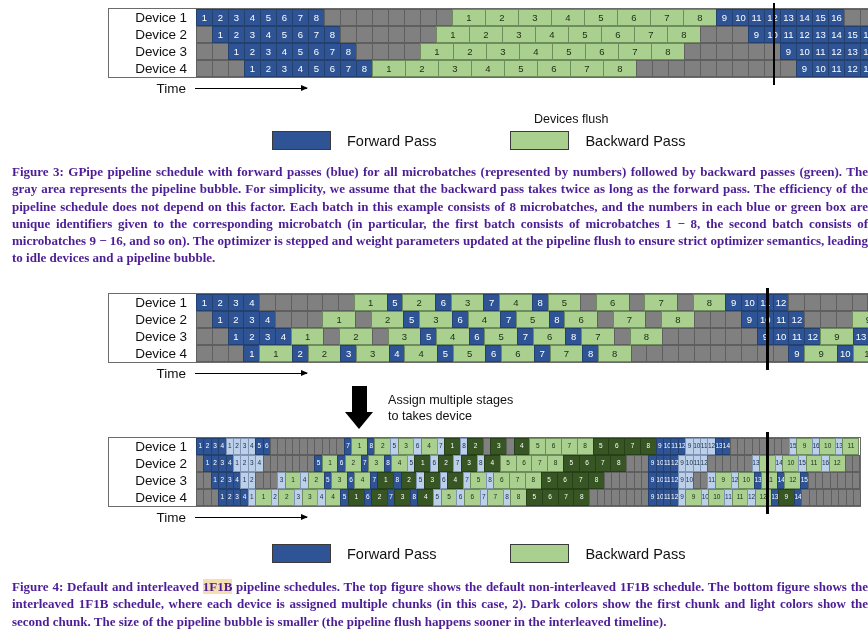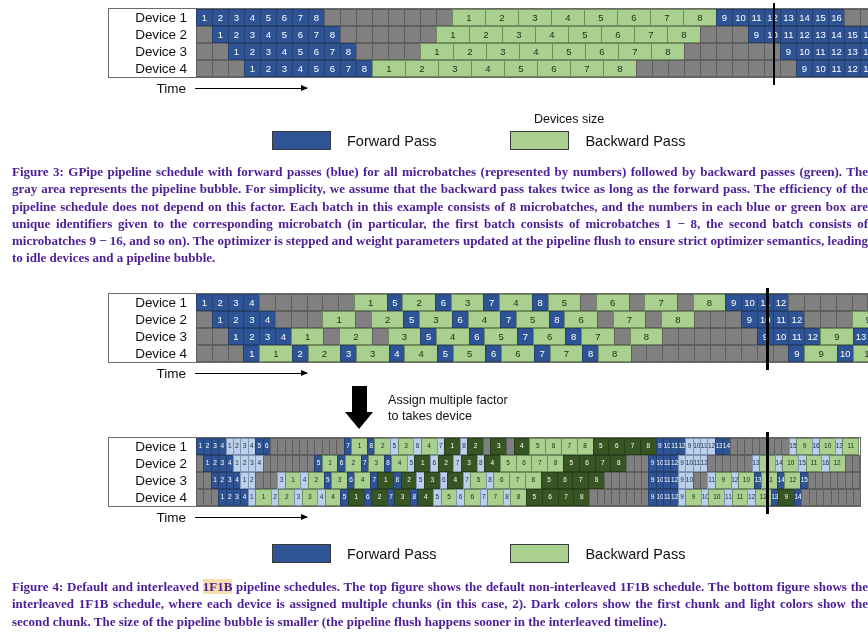--- a/index.html
+++ b/index.html
@@ -339,21 +339,21 @@
   </div>
   <div class="time-axis">
     <div class="time-label">Time</div>
     <div class="arrow-line">
       <div class="bar"></div>
         <div class="head"></div>
     </div>
   </div>
 </div>
 
-<div class="idle-note" style="left:534px; top:112px;">Devices size</div>
+<div class="idle-note" style="left:534px; top:112px;">Devices flush</div>
 
 <div class="legend" style="left:272px; top:131px;">
   <div class="legend-swatch fwd"></div>
   <div class="legend-text">Forward Pass</div>
   <div class="legend-gap"></div>
   <div class="legend-swatch bwd"></div>
   <div class="legend-text">Backward Pass</div>
 </div>
 
 <div class="caption" style="top:163px;">Figure 3: GPipe pipeline schedule with forward passes (blue) for all microbatches (represented by numbers) followed by backward passes (green). The gray area represents the pipeline bubble. For simplicity, we assume that the backward pass takes twice as long as the forward pass. The efficiency of the pipeline schedule does not depend on this factor. Each batch in this example consists of 8 microbatches, and the numbers in each blue or green box are unique identifiers given to the corresponding microbatch (in particular, the first batch consists of microbatches 1 − 8, the second batch consists of microbatches 9 − 16, and so on). The optimizer is stepped and weight parameters updated at the pipeline flush to ensure strict optimizer semantics, leading to idle devices and a pipeline bubble.</div>
@@ -526,21 +526,21 @@
         <div class="head"></div>
     </div>
   </div>
 </div>
 
 <div class="big-arrow" style="left:345px; top:386px;">
   <div class="shaft"></div>
     <div class="head"></div>
 </div>
 <div class="assign-text" style="left:388px; top:392px;">
-  <div>Assign multiple factor</div>
+  <div>Assign multiple stages</div>
   <div>to takes device</div>
 </div>
 
 <div class="figure" id="fig4bot" style="left:108px; top:437px;">
   <div class="chart-wrap">
     <div class="rows" id="fig4bot-rows" style="border: 1px solid rgb(107, 107, 107); width: max-content; padding-left: 0px;">
         <div class="row">
           <div class="row-label">Device 1</div>
           <div class="track" style="height: 17px;">
             <div class="cell fwd" style="width: 8.4px; min-width: 8.4px; font-size: 6.5px;">1</div>

